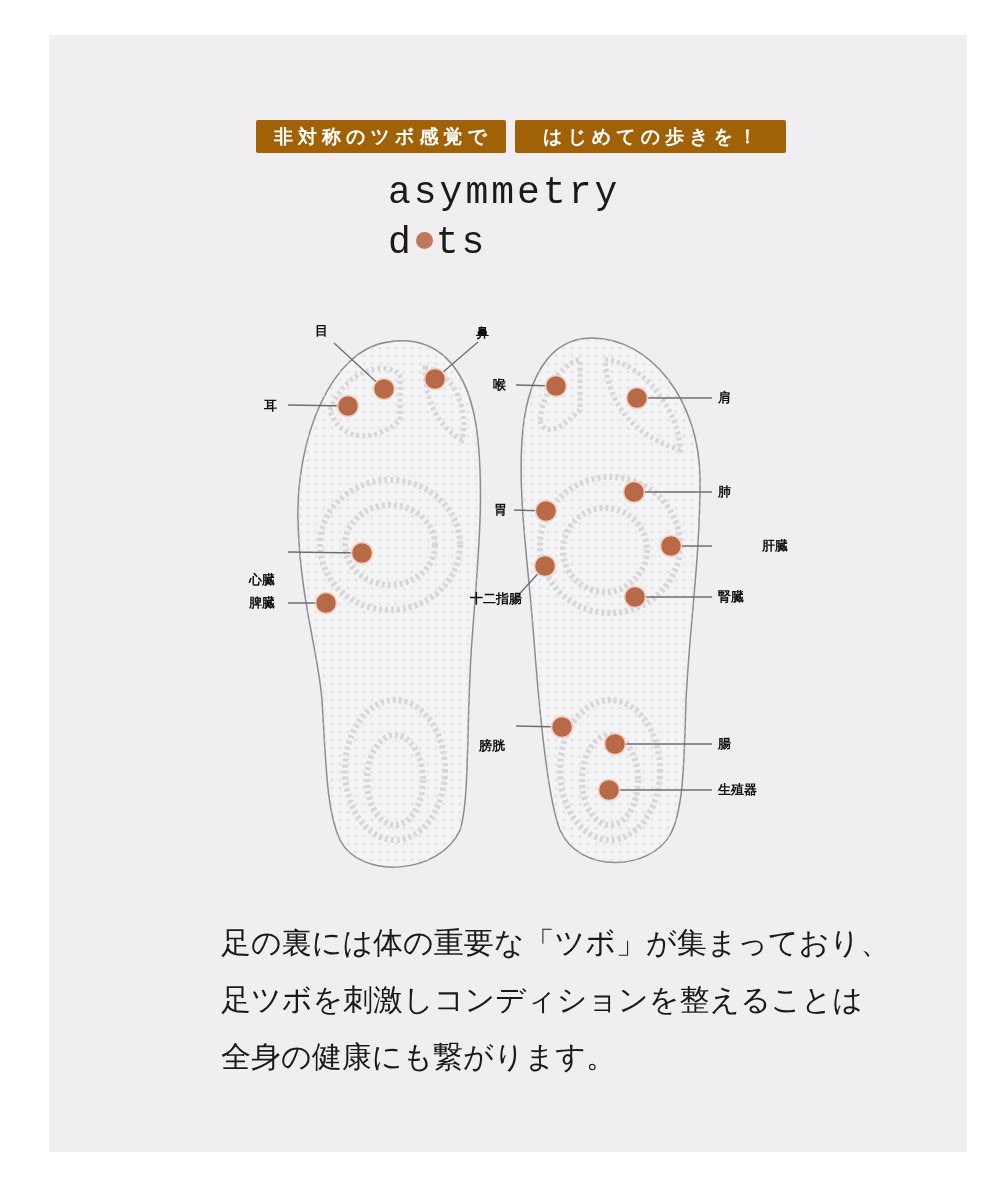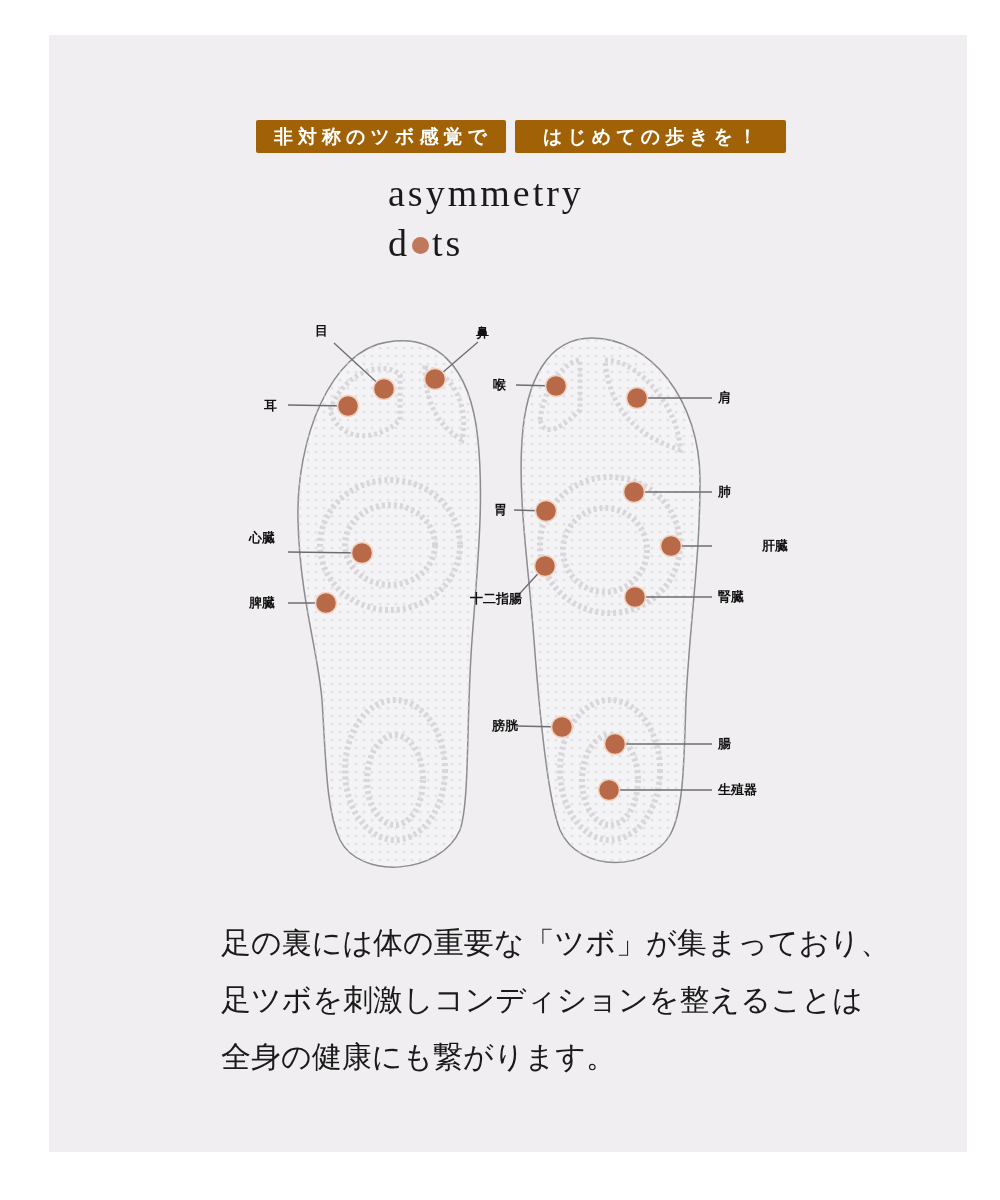--- a/index.html
+++ b/index.html
@@ -12,21 +12,21 @@
     background:#f0eef0;
   }
   .tag {
     position:absolute; top:120px; height:33px; background:#a16207; color:#fff;
     font-size:19px; font-weight:bold; letter-spacing:5px; line-height:33px;
     text-align:center; border-radius:2px; box-sizing:border-box; padding-left:4px;
   }
   .tag1 { left:256px; width:250px; }
   .tag2 { left:515px; width:271px; }
   .brand {
-    position:absolute; left:388px; font-family:Liberation Serif, serif;
+    position:absolute; left:388px; font-family:Liberation Mono, monospace;
     font-size:38px; color:#1a1a1a; letter-spacing:3px; line-height:44px;
   }
   .brand1 { top:171px; }
   .brand2 { top:221px; }
   .brand-dot {
     display:inline-block; width:17px; height:17px; border-radius:50%;
     background:#c0785c; vertical-align:middle; margin:0 3px 0 2px; position:relative; top:-2px;
   }
   svg.diagram { position:absolute; left:0; top:0; }
   .lbl {
@@ -109,29 +109,29 @@
     <circle cx="635" cy="597" r="10.5"></circle>
     <circle cx="562" cy="727" r="10.5"></circle>
     <circle cx="615" cy="744" r="10.5"></circle>
     <circle cx="609" cy="790" r="10.5"></circle>
   </g>
 </svg>
 
 <div class="lbl" style="left:315px;top:323px;">目</div>
 <div class="lbl" style="left:476px;top:325px;">鼻</div>
 <div class="lbl" style="left:264px;top:398px;">耳</div>
-<div class="lbl" style="left:249px;top:530px;font-family:Liberation Serif, serif;">心臓</div>
+<div class="lbl" style="left:249px;top:572px;font-family:Liberation Serif, serif;">心臓</div>
 <div class="lbl" style="left:249px;top:595px;">脾臓</div>
 
 <div class="lbl" style="left:493px;top:377px;">喉</div>
 <div class="lbl" style="left:718px;top:390px;">肩</div>
 <div class="lbl" style="left:718px;top:484px;">肺</div>
 <div class="lbl" style="left:494px;top:502px;">胃</div>
 <div class="lbl" style="left:718px;top:538px;margin-left:44px;">肝臓</div>
 <div class="lbl" style="left:470px;top:591px;text-align:right;">十二指腸</div>
 <div class="lbl" style="left:718px;top:589px;">腎臓</div>
-<div class="lbl" style="left:479px;top:718px;margin-left:13px;">膀胱</div>
+<div class="lbl" style="left:479px;top:738px;">膀胱</div>
 <div class="lbl" style="left:718px;top:736px;">腸</div>
 <div class="lbl" style="left:718px;top:782px;">生殖器</div>
 
 <div class="body-text" style="top:928px;">足の裏には体の重要な「ツボ」が集まっており、</div>
 <div class="body-text" style="top:985px;">足ツボを刺激しコンディションを整えることは</div>
 <div class="body-text" style="top:1042px;">全身の健康にも繋がります。</div>
 
 </body></html>

